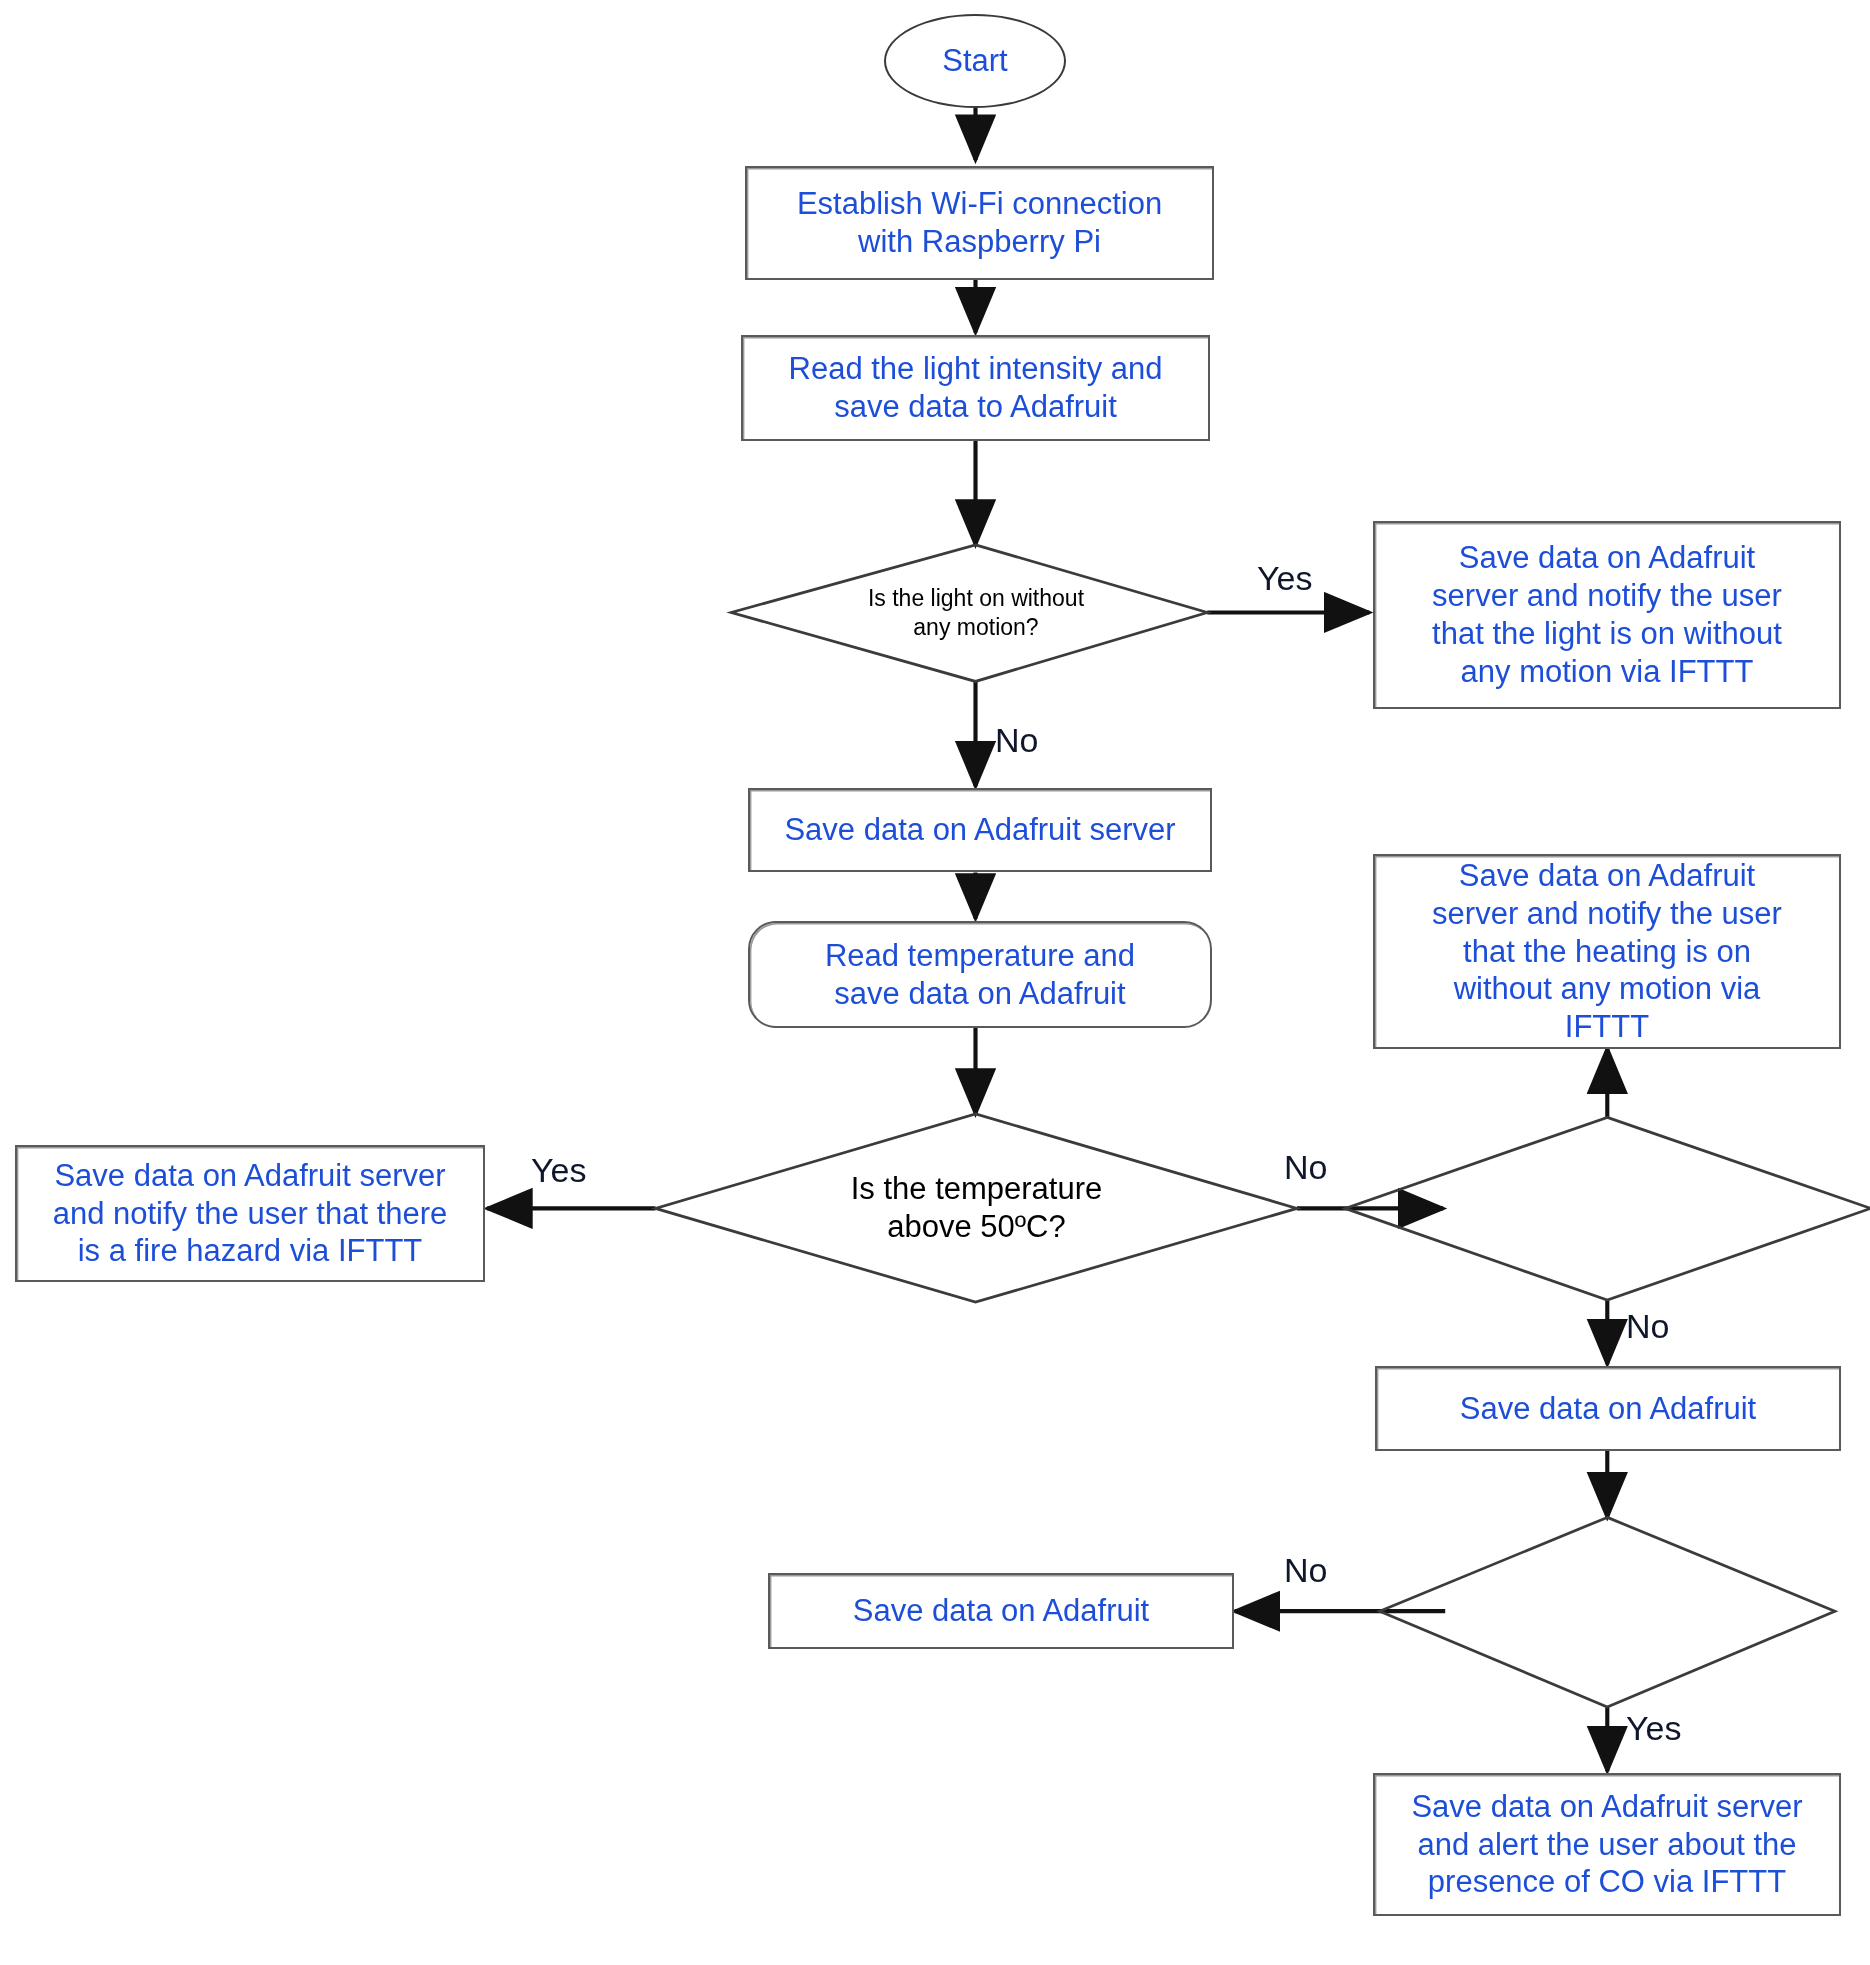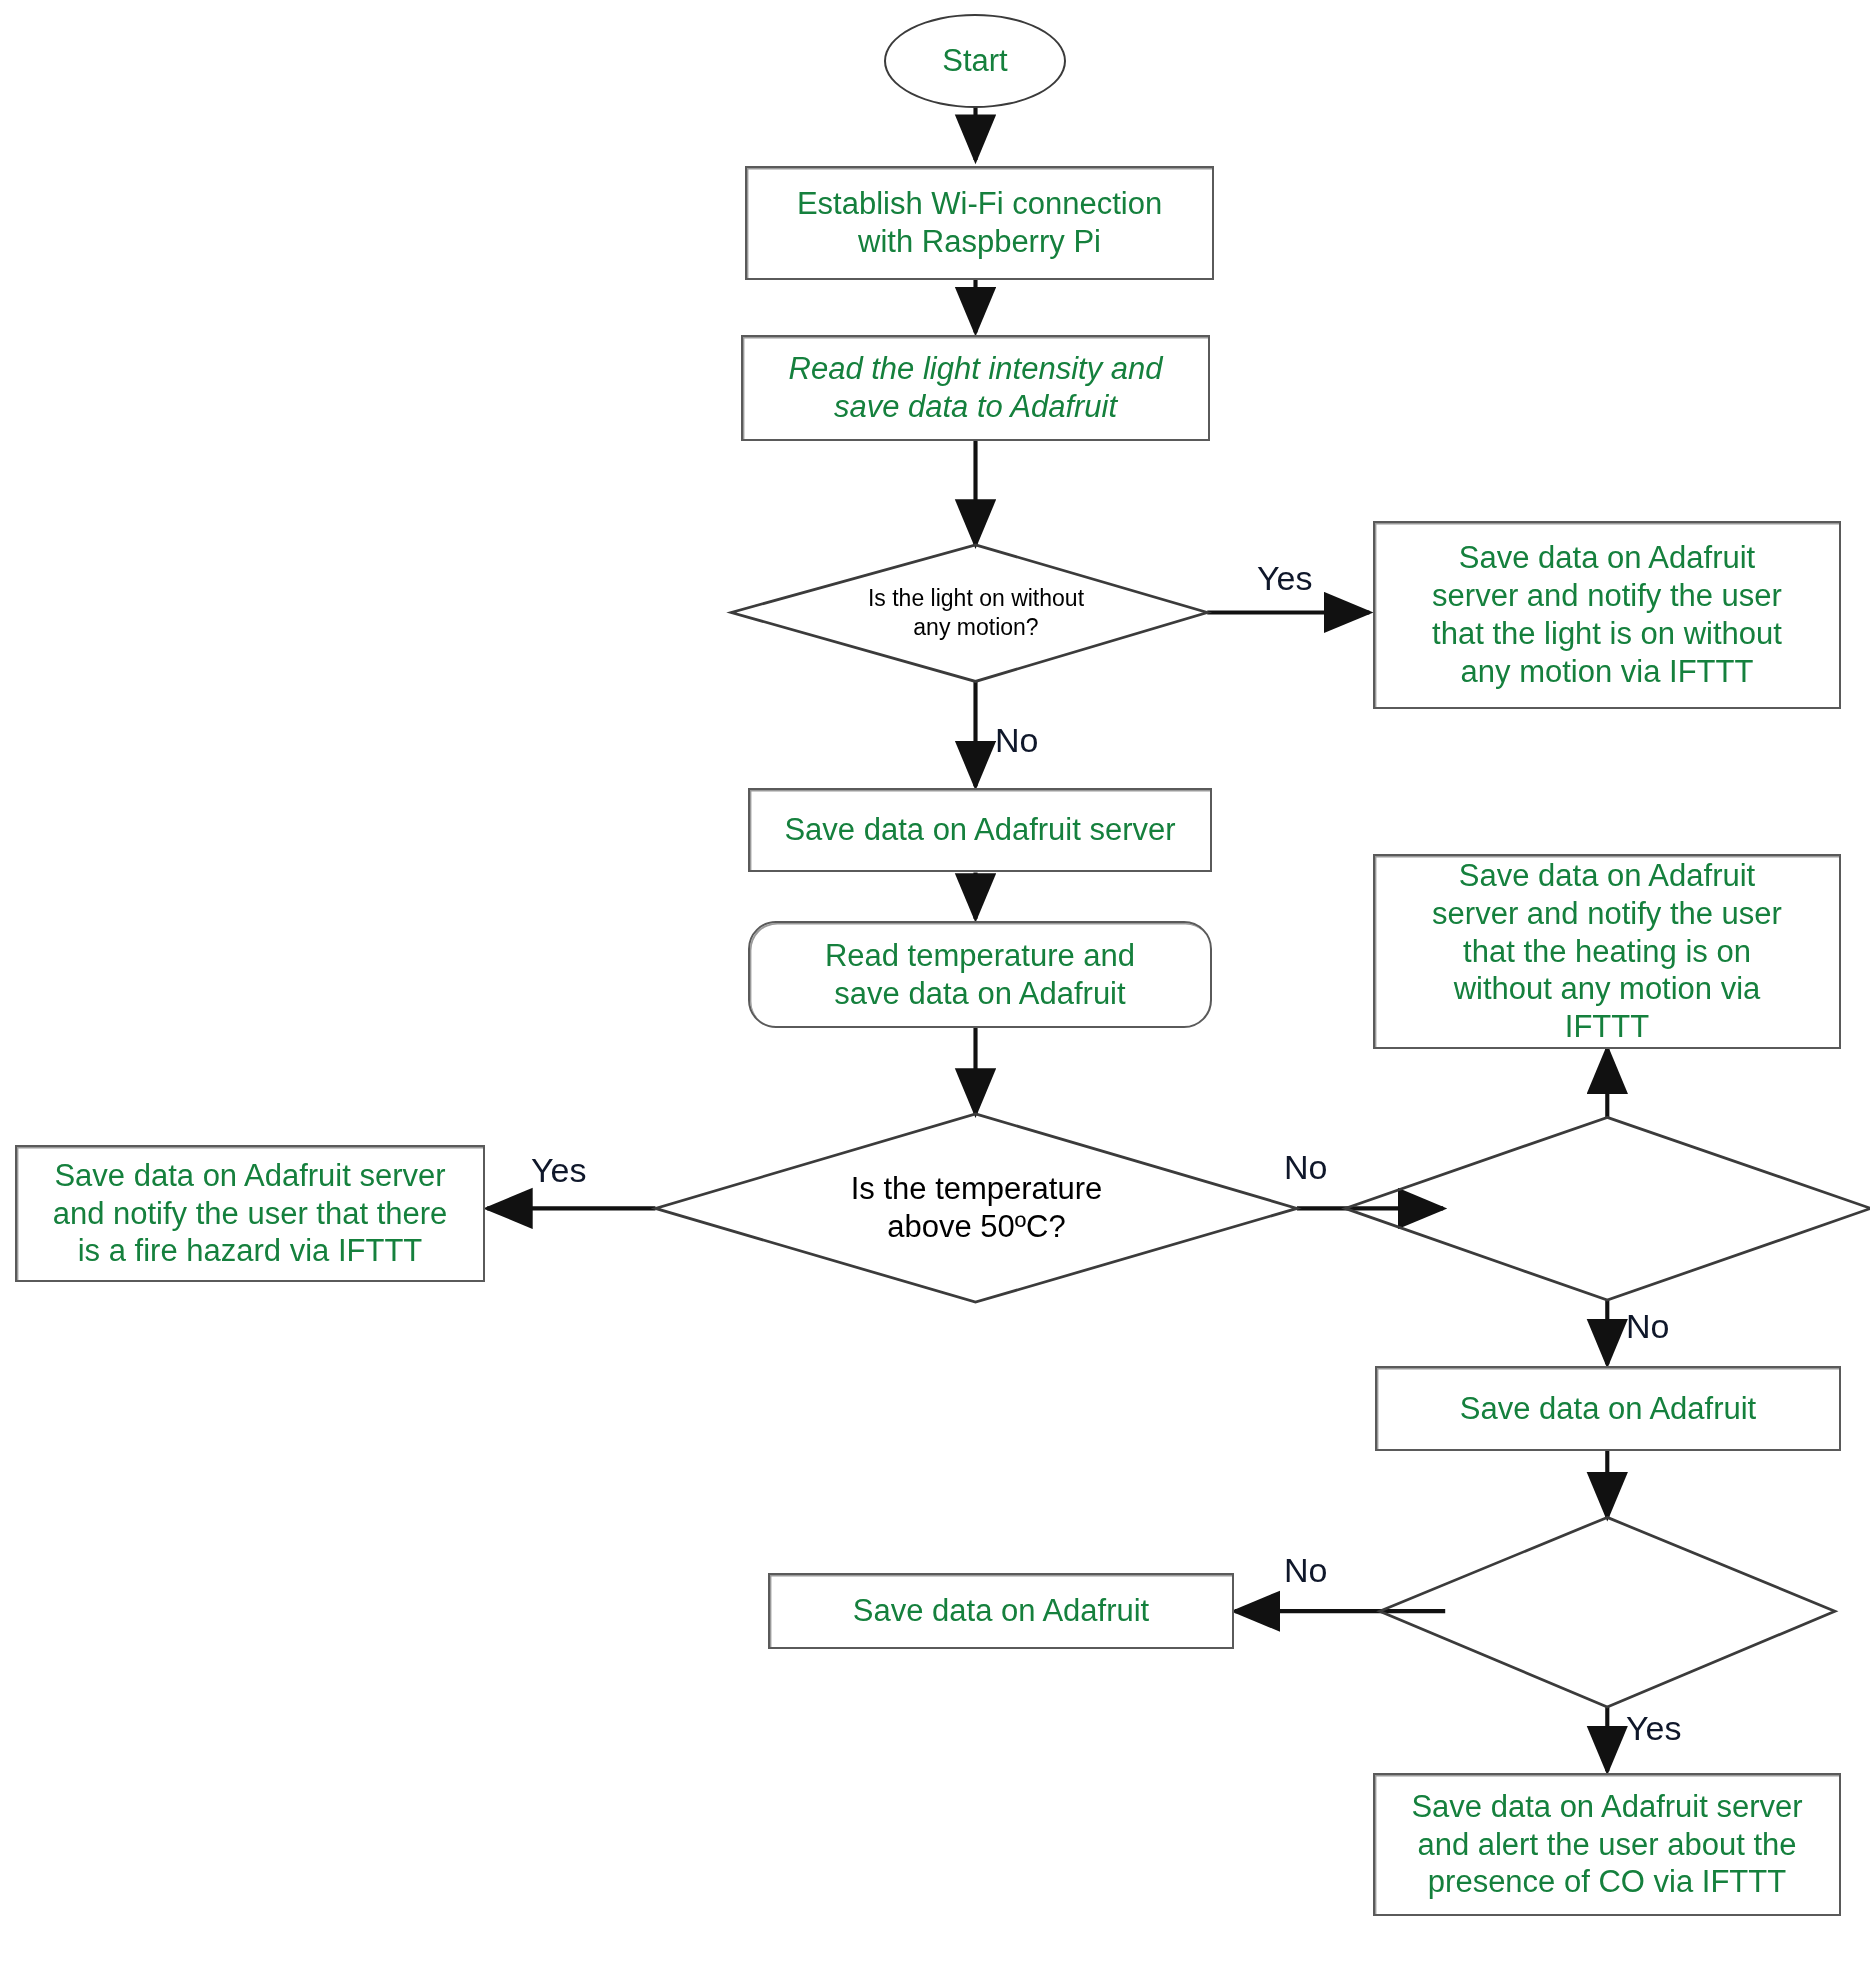--- a/index.html
+++ b/index.html
@@ -23,21 +23,21 @@
     height: 1965px;
     pointer-events: none;
   }
   .node {
     position: absolute;
     box-sizing: border-box;
     display: flex;
     align-items: center;
     justify-content: center;
     text-align: center;
-    color: #15803d;
+    color: #1d4ed8;
     background: #ffffff;
   }
   .proc {
     border: 2.1px solid #5a5a5a;
     box-shadow: 1.4px 1.4px 0 0 #9a9a9a inset;
     font-size: 31px;
     line-height: 1.22;
     padding: 2.8px 9.7px;
   }
   .terminator {
@@ -120,21 +120,21 @@
 
   <div class="node terminator" style="left:884px; top:14px; width:182px; height:94px;">
     <span class="txt">Start</span>
   </div>
 
   <div class="node proc" style="left:745px; top:166px; width:469px; height:114px;">
     <span class="txt">Establish Wi-Fi connection
 with Raspberry Pi</span>
   </div>
 
-  <div class="node proc" style="left:741px; top:335px; width:469px; height:106px;font-style:italic;">
+  <div class="node proc" style="left:741px; top:335px; width:469px; height:106px;">
     <span class="txt">Read the light intensity and
 save data to Adafruit</span>
   </div>
 
   <div class="decision-text" style="left:783px; top:578px; width:386px; height:69px; font-size:23px;">
     <span class="txt">Is the light on without
 any motion?</span>
   </div>
 
   <div class="node proc" style="left:1373px; top:521px; width:468px; height:188px;">

